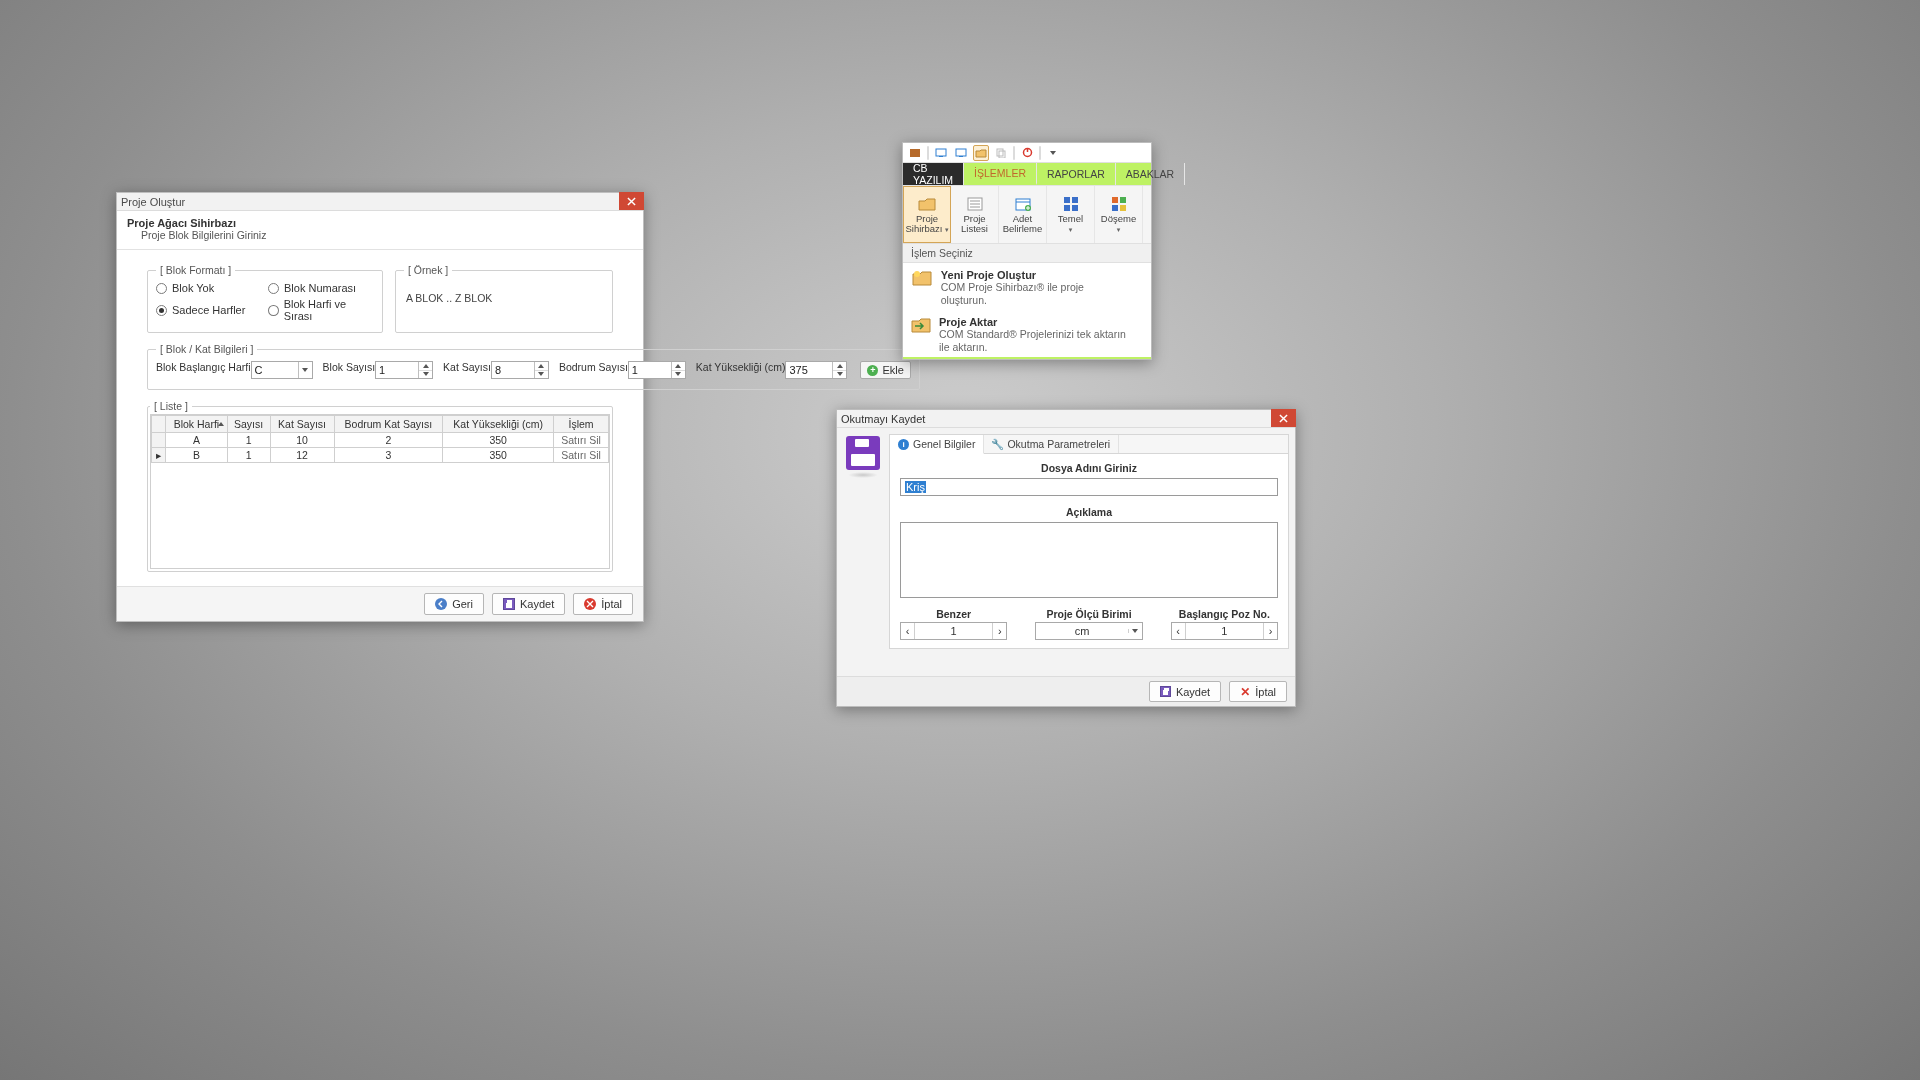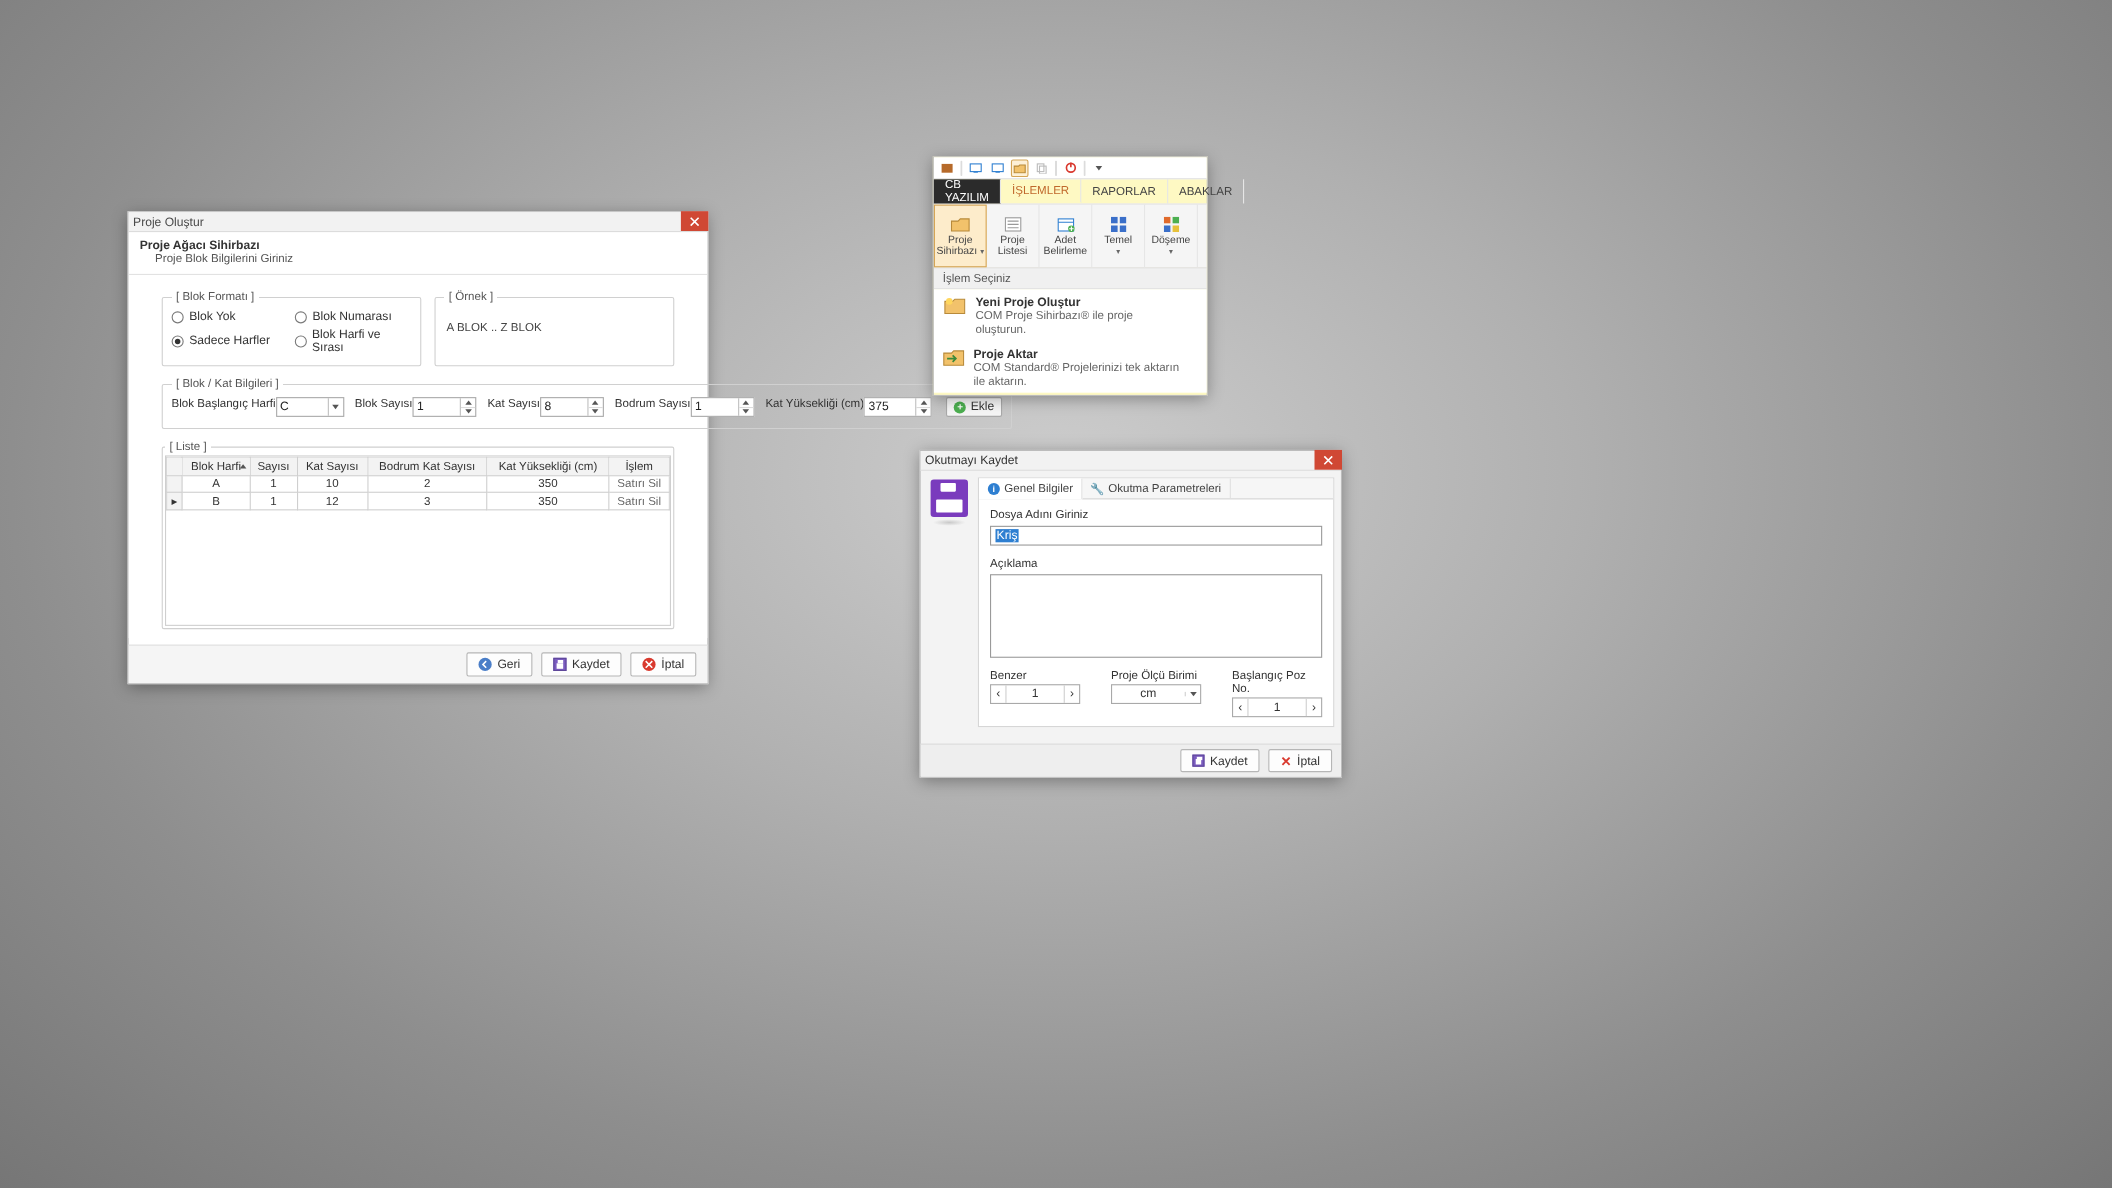--- a/index.html
+++ b/index.html
@@ -105,22 +105,22 @@
   }
   .ico-circle { width:12px;height:12px;border-radius:50%;display:inline-flex;align-items:center;justify-content:center; }
   .ico-back { background:#4a7ec8; }
   .ico-cancel { background:#d9392e; }
   .ico-save { width:12px;height:12px;background:#7a5bbf;border:1px solid #5e4799; position:relative; }
   .ico-save::after { content:""; position:absolute; left:2px; right:2px; bottom:1px; height:5px; background:#fff; }
   .ico-save::before { content:""; position:absolute; left:3px; top:1px; width:5px; height:3px; background:#fff; }
 
   
   .ribbon {
-    position: absolute; left: 848px; top: 142px; width: 250px; height: 218px;
-    background:#fef9c3; border:1px solid #bcbcbc; box-shadow:0 3px 14px rgba(0,0,0,.35);
+    position: absolute; left: 902px; top: 142px; width: 250px; height: 218px;
+    background:#bef264; border:1px solid #bcbcbc; box-shadow:0 3px 14px rgba(0,0,0,.35);
   }
   .qat {
     height:20px; background:#fff; border-bottom:1px solid #e0e0e0;
     display:flex; align-items:center; gap:4px; padding:0 4px;
   }
   .qat .qbtn, .qat .qsep {
     width:16px; height:16px; display:inline-flex; align-items:center; justify-content:center;
     border:1px solid transparent; border-radius:2px;
   }
   .qat .qbtn.sel { border-color:#d4a556; background:#fdf0d6; }
@@ -145,21 +145,21 @@
   .ribbon .drophdr { background:#f0f0f0; font-size:10.5px; color:#555; padding:3px 8px; border-top:1px solid #e0e0e0; border-bottom:1px solid #e0e0e0; }
   .ribbon .menuitem {
     display:flex; gap:8px; padding:6px 20px 4px 8px; background:#fff;
   }
   .ribbon .menuitem .micon { width:22px; display:flex; align-items:flex-start; justify-content:center; }
   .ribbon .menuitem .mtext .t { font-size:11px; font-weight:bold; color:#333; }
   .ribbon .menuitem .mtext .d { font-size:10.5px; color:#666; line-height:1.2; }
 
   
   .dlg2 {
-    position:absolute; left: 836px; top: 409px; width: 384px; height: 298px;
+    position:absolute; left: 836px; top: 409px; width: 460px; height: 298px;
     background:#f3f3f3; border:1px solid #bcbcbc; box-shadow:0 3px 14px rgba(0,0,0,.35);
   }
   .dlg2 .titlebar {
     height:18px; background:#f2f2f2; border-bottom:1px solid #dcdcdc;
     display:flex; align-items:center; padding:0 4px; font-size:11px; color:#333;
     position:relative;
   }
   .dlg2 .closebtn {
     position:absolute; right:-1px; top:-1px; width:25px; height:18px;
     background:#d04834; display:flex; align-items:center; justify-content:center;
@@ -175,21 +175,21 @@
   .dlg2 .panel { flex:1; background:#fff; border:1px solid #d6d6d6; display:flex; flex-direction:column; }
   .dlg2 .tabs { display:flex; background:#f6f6f6; border-bottom:1px solid #d6d6d6; }
   .dlg2 .tabs .ptab {
     display:flex; align-items:center; gap:4px; padding:3px 8px; font-size:10.5px; color:#444;
     border-right:1px solid #e2e2e2;
   }
   .dlg2 .tabs .ptab.active { background:#fff; border-bottom:1px solid #fff; margin-bottom:-1px; }
   .info-ico { width:11px;height:11px;border-radius:50%;background:#2e7fd1;color:#fff;font-size:8px;display:inline-flex;align-items:center;justify-content:center;font-weight:bold;}
   .wrench-ico { width:11px;height:11px;display:inline-flex;align-items:center;justify-content:center;color:#555;}
   .dlg2 .pbody { padding:8px 10px; font-size:11px; color:#333; display:flex; flex-direction:column; gap:4px; }
-  .dlg2 .pbody .lbl { font-weight:normal; font-size:10.5px; }
+  .dlg2 .pbody .lbl { font-weight:bold; font-size:10.5px;text-align:center; }
   .dlg2 .tin {
     height:18px; border:1px solid #9a9a9a; background:#fff; font-size:11px; padding:0 4px;
     display:flex; align-items:center;
   }
   .dlg2 .tin .sel { background:#2e7fd1; color:#fff; padding:0 1px; }
   .dlg2 textarea.ta {
     height:76px; border:1px solid #9a9a9a; resize:none; font-size:11px; padding:3px; outline:none;
     font-family:inherit;
   }
   .dlg2 .row3 { display:flex; gap:28px; margin-top:6px; }

